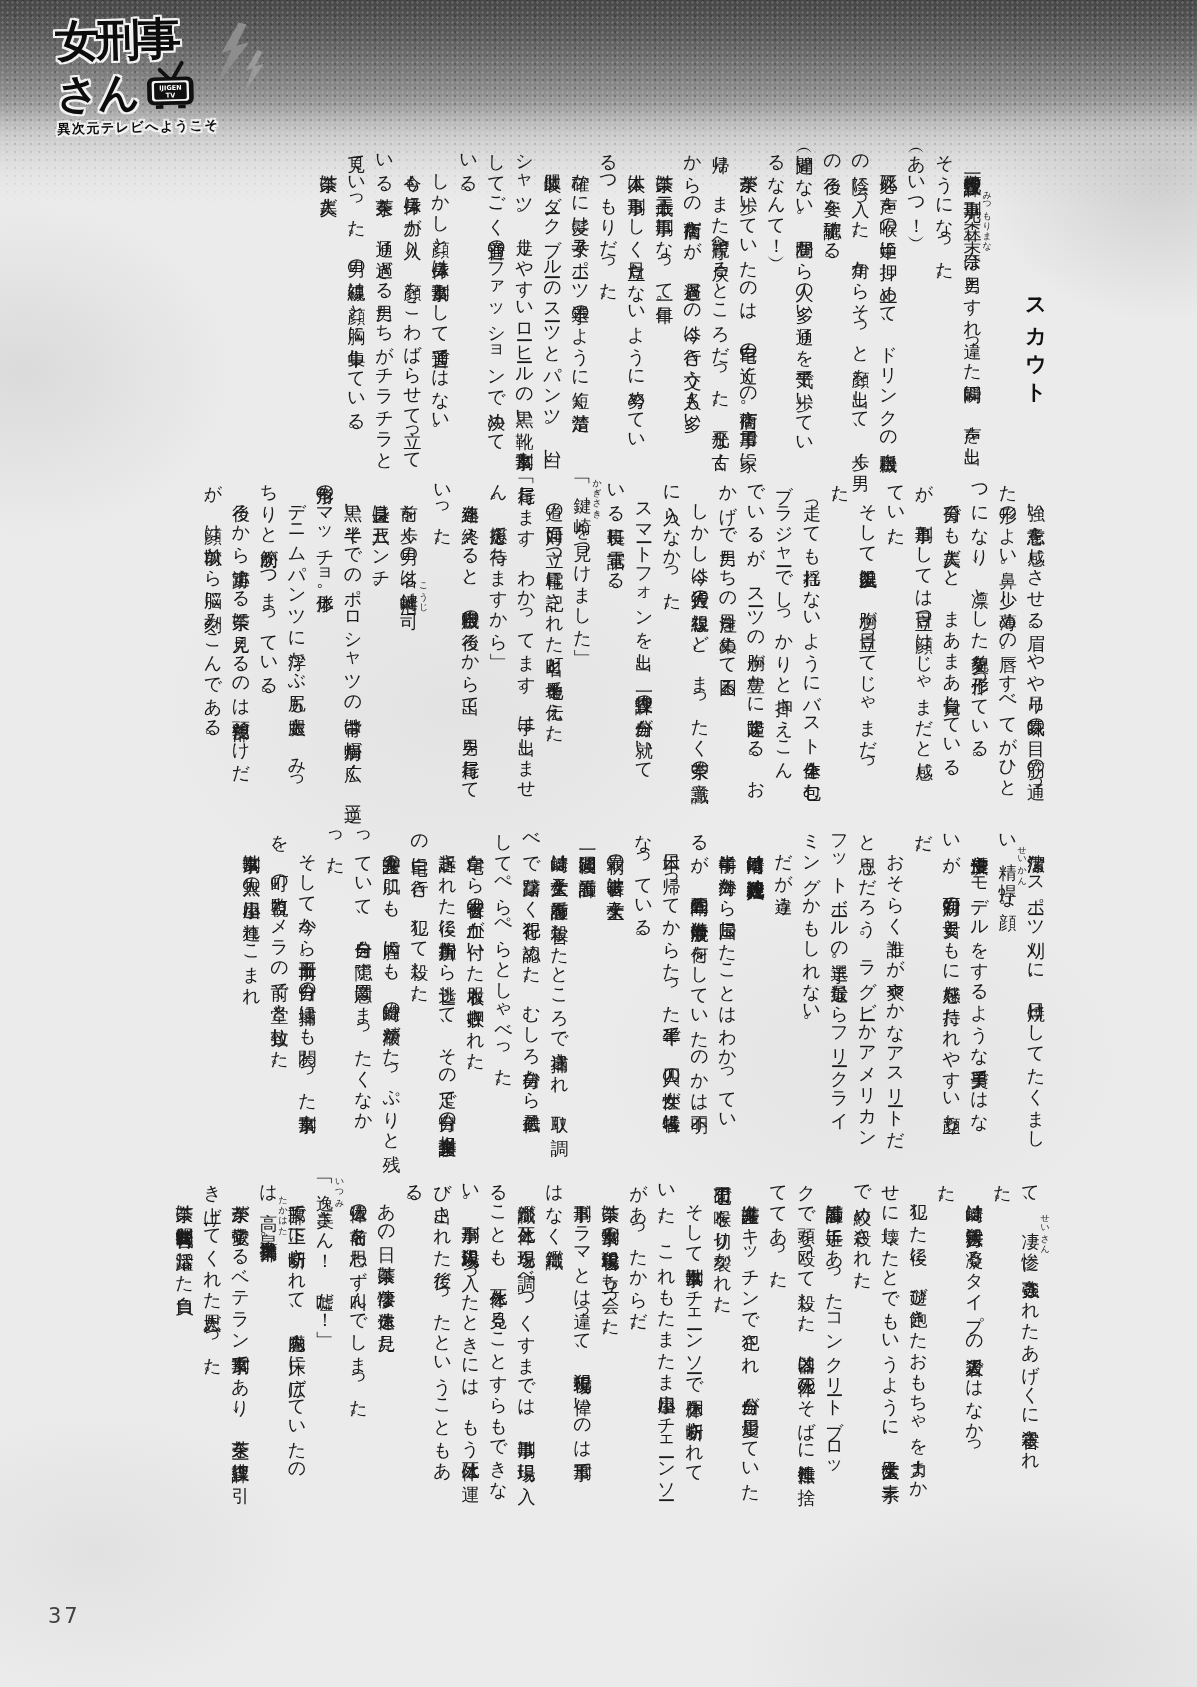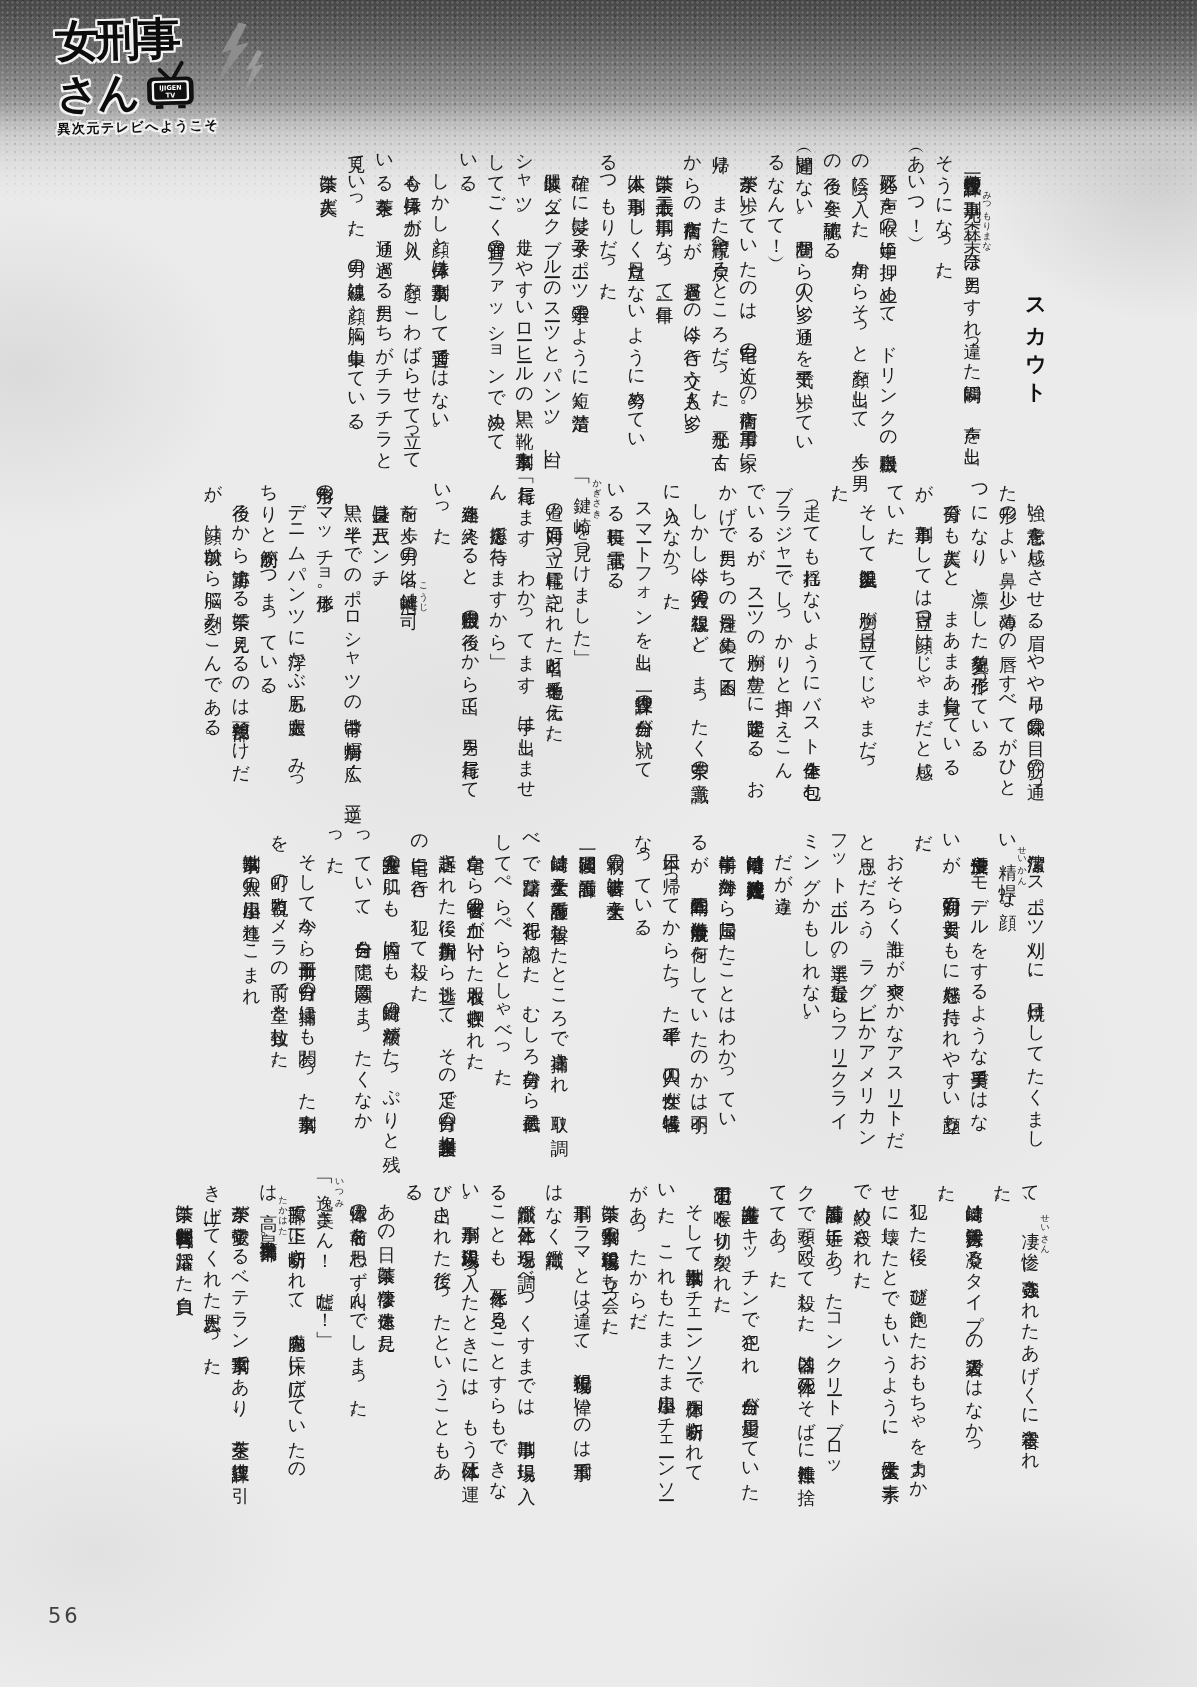--- a/index.html
+++ b/index.html
@@ -163,14 +163,14 @@
       <p>　刑事ドラマとは違って、犯行現場で偉いのは刑事ではなく鑑識だ。</p>
       <p>　鑑識が死体と現場を調べつくすまでは、刑事は現場に入ることも、死体を見ることすらもできない。刑事が殺人現場に入ったときには、もう死体は運び出された後だったということもある。</p>
       <p>　あの日、茉奈は凄惨な遺体を見た。</p>
       <p>　遺体の名前を思わず叫んでしまった。</p>
       <p>「<ruby>逸美<rt>いつみ</rt></ruby>さん！　嘘だ！」</p>
       <p>　腹部で上下に切断されて、内臓を床に広げていたのは<ruby>高畠<rt>たかはた</rt></ruby>逸美警部補。</p>
       <p>　茉奈が敬愛するベテラン女刑事であり、茉奈を捜査一課に引き上げてくれた恩人だった。</p>
       <p>　茉奈は制服警官時代に活躍した自負</p>
     </section>
 
-  <div class="pagenum">56</div>
+  <div class="pagenum">37</div>
 </div>
 
 </body></html>

